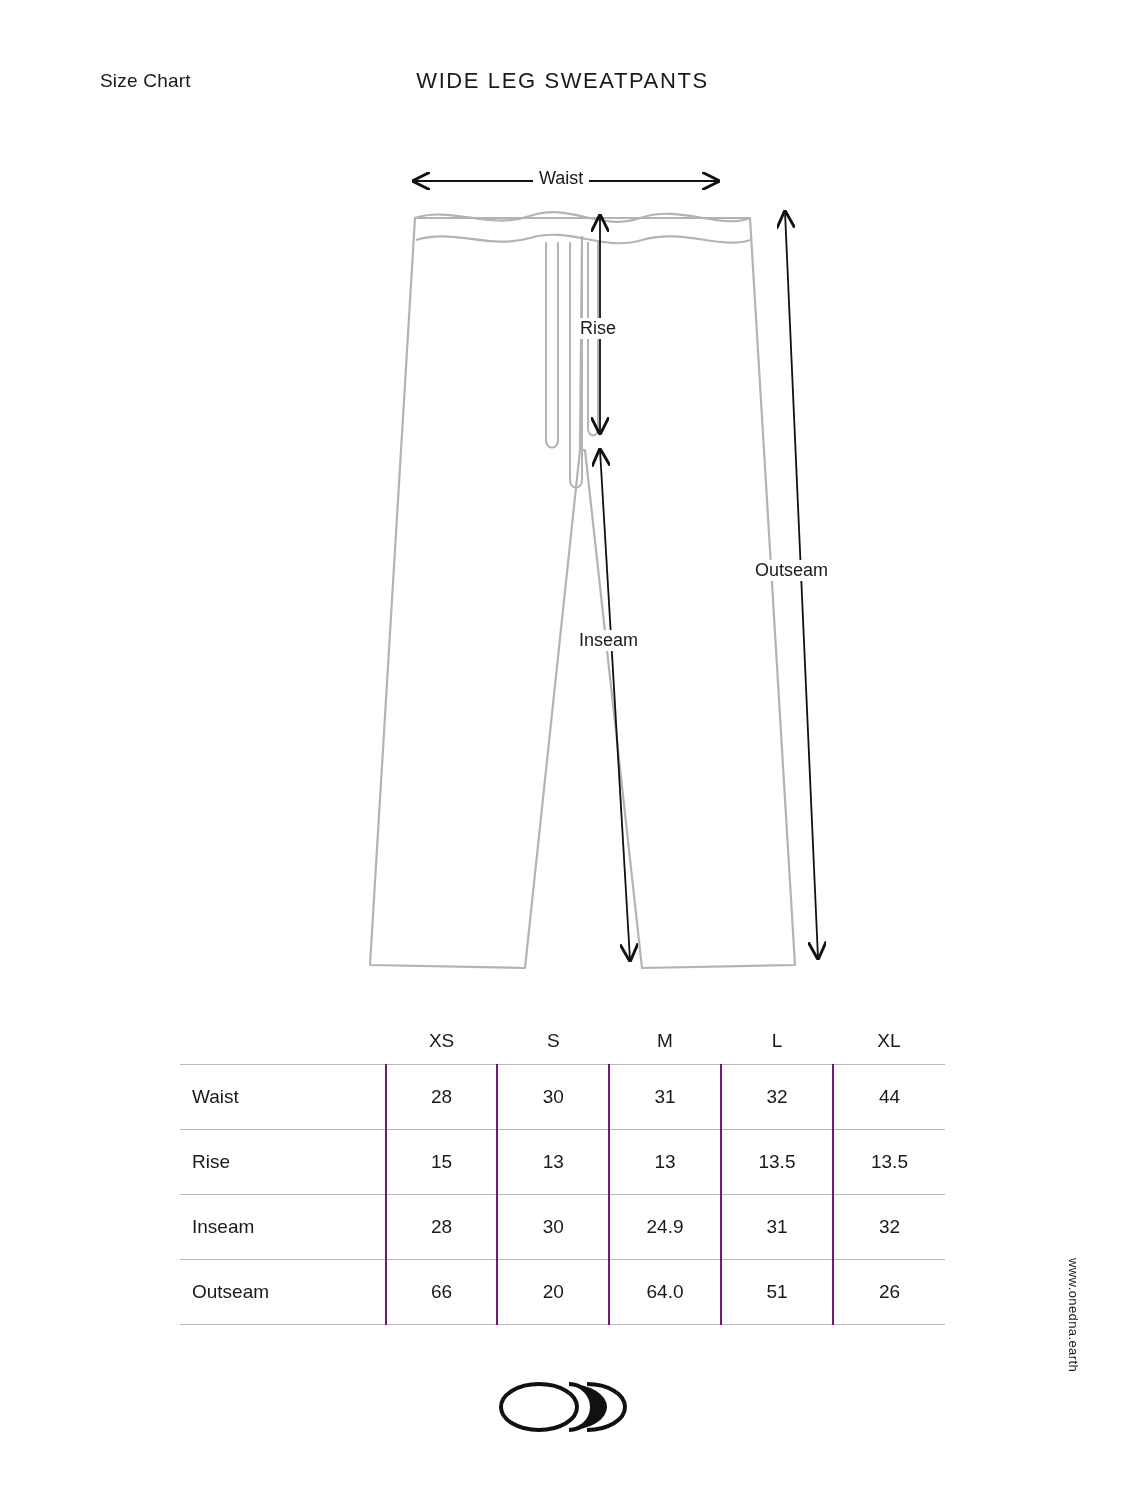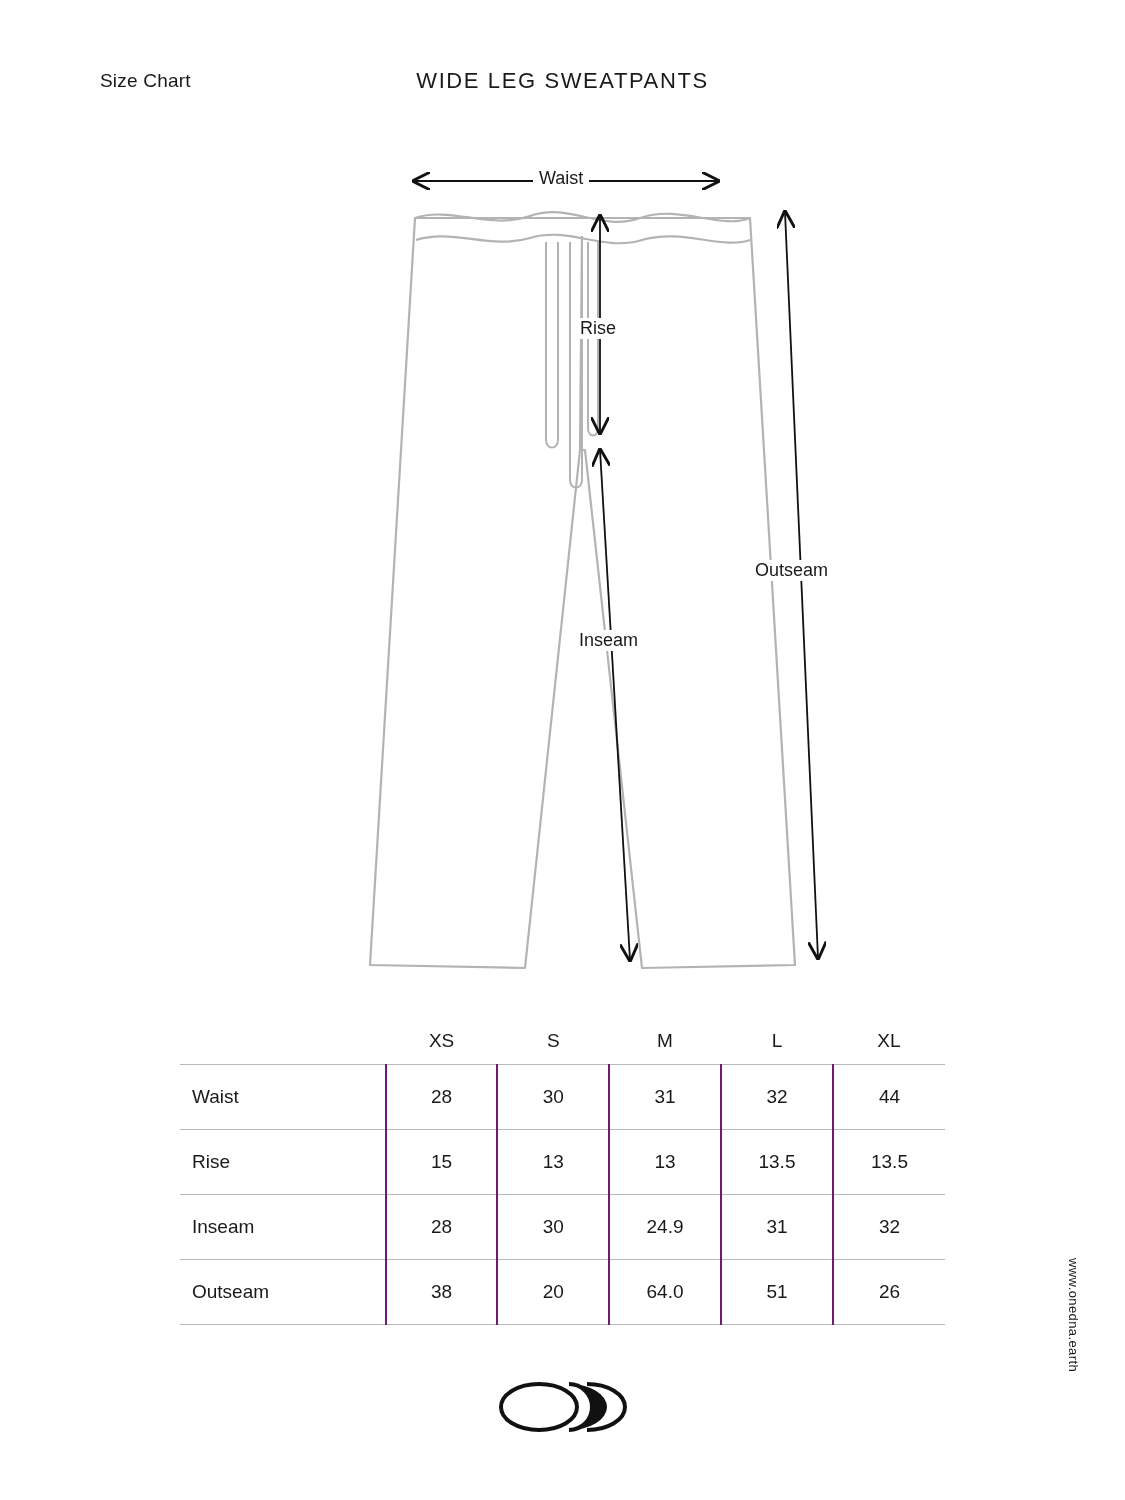--- a/index.html
+++ b/index.html
@@ -218,21 +218,21 @@
         <tr>
           <td class="rowhead">Inseam</td>
           <td>28</td>
           <td>30</td>
           <td>24.9</td>
           <td>31</td>
           <td>32</td>
         </tr>
         <tr>
           <td class="rowhead">Outseam</td>
-          <td>38</td>
+          <td>66</td>
           <td>20</td>
           <td>64.0</td>
           <td>51</td>
           <td>26</td>
         </tr>
       </tbody>
     </table>
   </div>
 
   <div class="vurl">www.onedna.earth</div>

